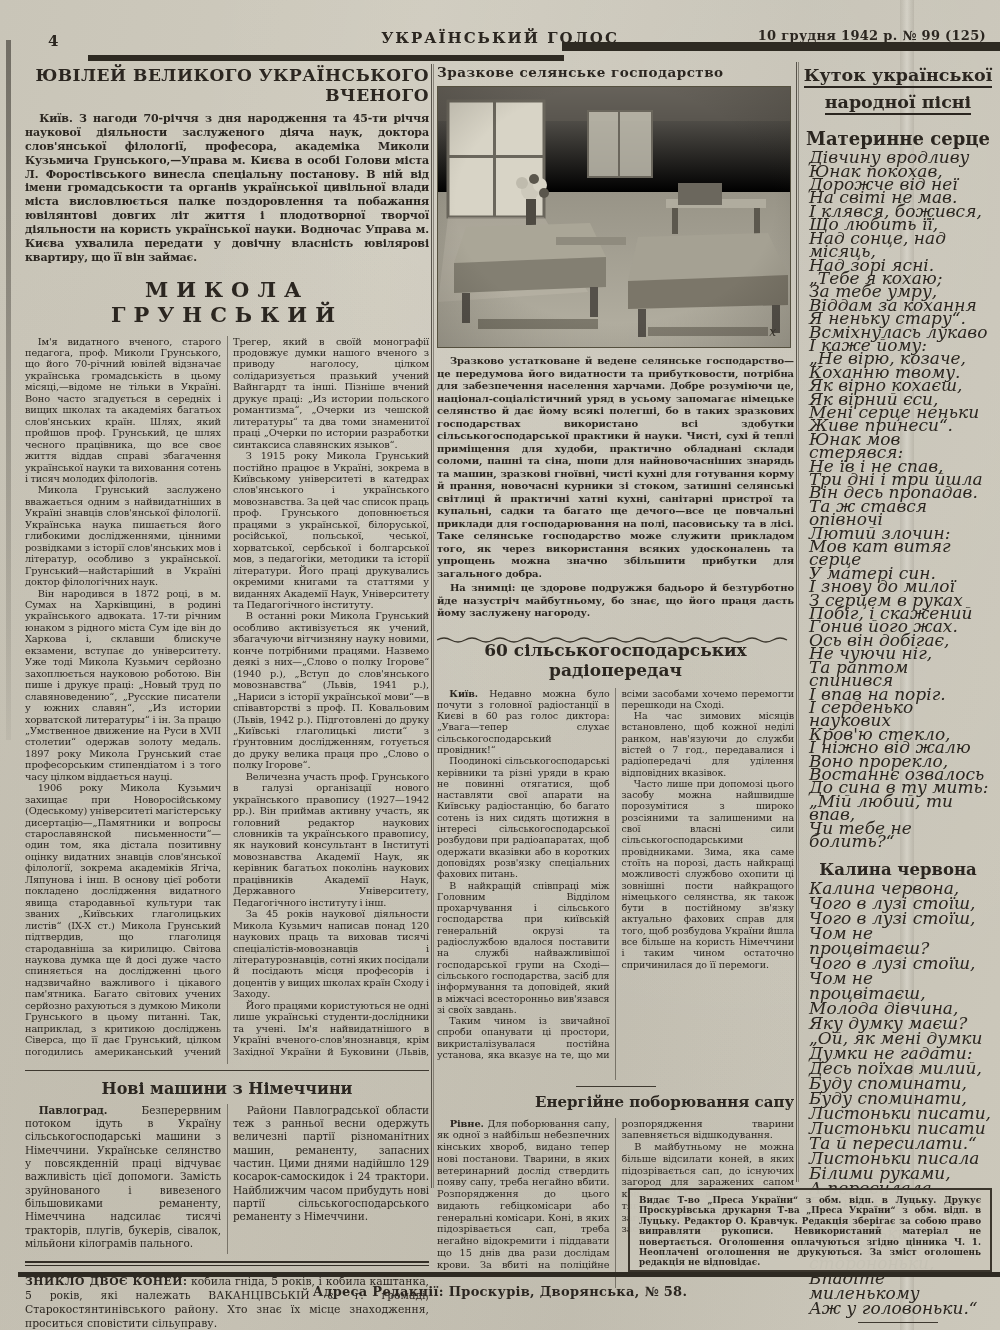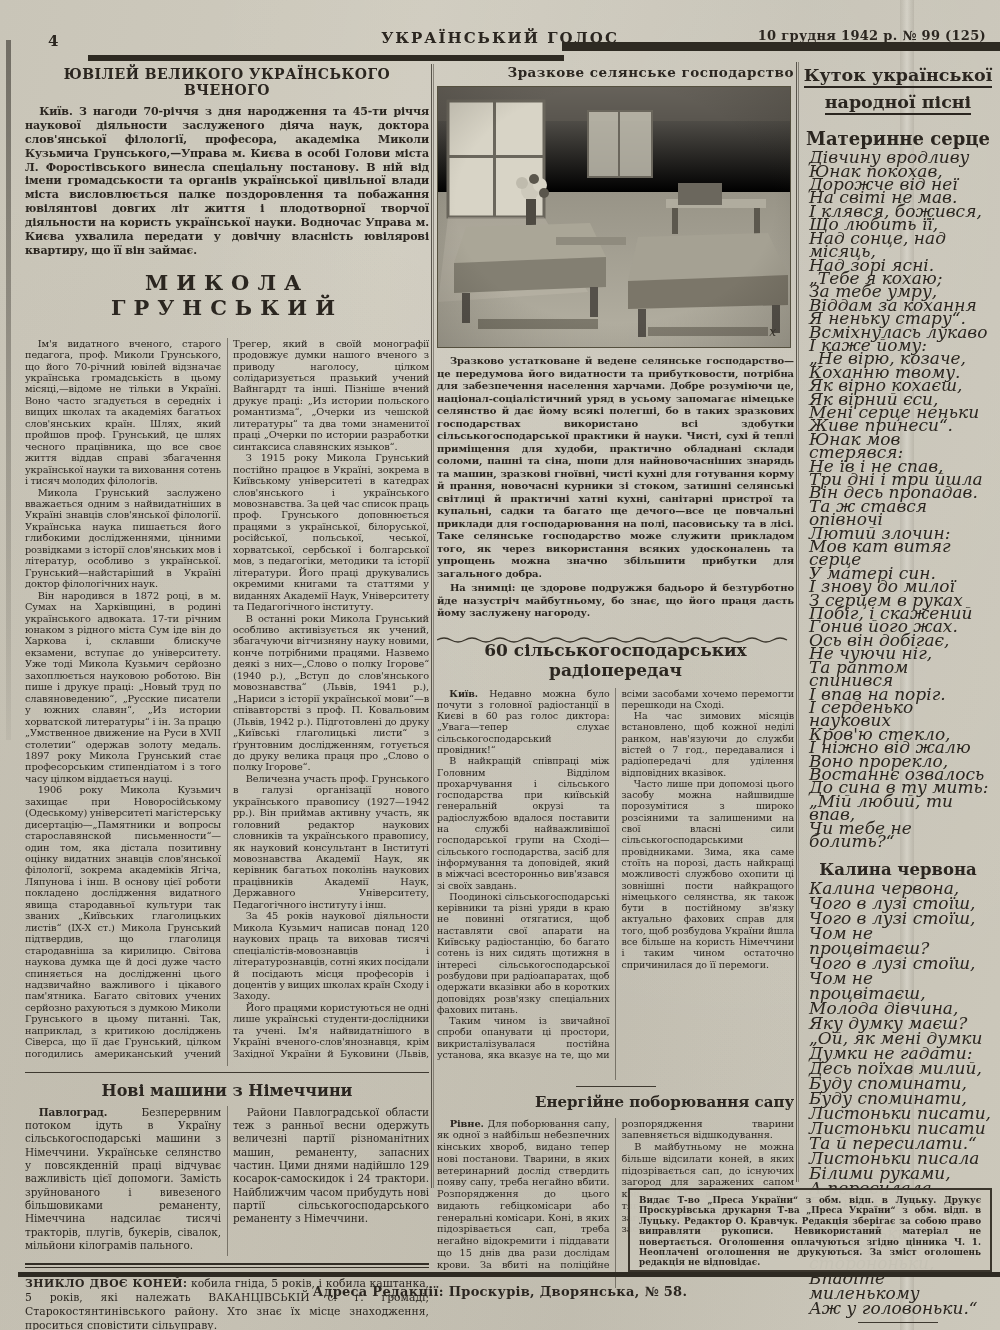--- a/index.html
+++ b/index.html
@@ -28,35 +28,35 @@
 
   .page-num { font-size:15px; font-weight:bold; }
   .masthead { width:100%; text-align:center; font-size:15px; font-weight:bold; letter-spacing:2px; }
   .dateline { font-size:13px; font-weight:bold; letter-spacing:.3px; }
 
   .region { position:absolute; }
   .just { text-align:justify; }
   .ind { text-indent:1.3em; }
   .lead { font-weight:bold; }
 
-  .jub-title { text-align:center; font-size:14px; font-weight:bold; letter-spacing:.5px; line-height:1.15; }
+  .jub-title { text-align:right; font-size:17px; font-weight:bold; letter-spacing:.5px; line-height:1.15; }
   .jub-body { margin-top:7px; font-size:11px; font-weight:bold; line-height:1.26; letter-spacing:-.1px; word-spacing:-.4px; }
 
   .hr-title { margin-top:12px; text-align:center; font-size:21px; font-weight:bold; letter-spacing:8px; }
   .two-col { column-count:2; column-gap:12px; column-rule:1px solid rgba(58,53,44,.55); column-fill:auto; overflow:hidden; }
-  .hr-cols { margin-top:18px; height:728px; font-size:9.8px; line-height:1.17; letter-spacing:-.15px; word-spacing:-.5px; }
+  .hr-cols { margin-top:9px; height:728px; font-size:9.8px; line-height:1.17; letter-spacing:-.15px; word-spacing:-.5px; }
   .hr-cols p, .art p { text-align:justify; }
 
   .mach-title { margin-top:8px; text-align:center; font-size:16px; font-weight:bold; }
   .mach-cols { margin-top:6px; height:150px; font-size:10.5px; line-height:1.27; letter-spacing:-.1px; }
 
   .notice { margin-top:9px; font-size:10.8px; line-height:1.3; }
   .notice .lead { letter-spacing:.5px; }
 
-  .photo-title { text-align:right; font-size:13.5px; font-weight:bold; letter-spacing:.5px; }
+  .photo-title { text-align:left; font-size:13.5px; font-weight:bold; letter-spacing:.5px; }
   .photo-frame { margin-top:6px; width:354px; height:262px; border:1px solid #55503f; position:relative; overflow:hidden; }
   .photo-mark { position:absolute; right:14px; bottom:8px; font-size:12px; font-style:italic; color:#332f28; }
   .caption { margin-top:7px; font-size:10px; font-weight:bold; line-height:1.25; letter-spacing:-.1px; }
   .caption p + p { margin-top:2px; }
   .wavy { margin-top:8px; height:8px; }
 
   .radio-title { margin-top:4px; text-align:center; font-size:17px; font-weight:bold; }
   .radio-cols { margin-top:8px; height:392px; font-size:9.5px; line-height:1.19; letter-spacing:-.1px; }
 
   .sap-title { margin-top:6px; text-align:right; font-size:15px; font-weight:bold; }
@@ -185,22 +185,22 @@
 
     <div class="wavy">
       <svg width="357" height="8">
           <path d="M0 5 q7 -4 14 0 t14 0 t14 0 t14 0 t14 0 t14 0 t14 0 t14 0 t14 0 t14 0 t14 0 t14 0 t14 0 t14 0 t14 0 t14 0 t14 0 t14 0 t14 0 t14 0 t14 0 t14 0 t14 0 t14 0 t14 0" stroke="#3a352c" fill="none" stroke-width="1.3"></path>
         </svg>
     </div>
 
     <div class="radio-title">60 сільськогосподарських радіопередач</div>
     <div class="two-col radio-cols art">
       <p class="ind"><span class="lead">Київ.</span> <span>Недавно можна було почути з головної радіостанції в Києві в 60 раз голос диктора: „Увага—тепер слухає сільськогосподарський провідник!“</span></p>
+      <p class="ind">Поодинокі сільськогосподарські керівники та різні уряди в краю не повинні отягатися, щоб наставляти свої апарати на Київську радіостанцію, бо багато сотень із них сидять щотижня в інтересі сільськогосподарської розбудови при радіоапаратах, щоб одержати вказівки або в коротких доповідях розв'язку спеціальних фахових питань.</p>
       <p class="ind">В найкращій співпраці між Головним Відділом прохарчування і сільського господарства при київській генеральній окрузі та радіослужбою вдалося поставити на службі найважливішої господарської групи на Сході—сільського господарства, засіб для інформування та доповідей, який в міжчасі всесторонньо вив'язався зі своїх завдань.</p>
-      <p class="ind">Поодинокі сільськогосподарські керівники та різні уряди в краю не повинні отягатися, щоб наставляти свої апарати на Київську радіостанцію, бо багато сотень із них сидять щотижня в інтересі сільськогосподарської розбудови при радіоапаратах, щоб одержати вказівки або в коротких доповідях розв'язку спеціальних фахових питань.</p>
       <p class="ind">Таким чином із звичайної спроби опанувати ці простори, викристалізувалася постійна установа, яка вказує на те, що ми всіми засобами хочемо перемогти перешкоди на Сході.</p>
       <p class="ind">На час зимових місяців встановлено, щоб кожної неділі ранком, нав'язуючи до служби вістей о 7 год., передавалися і радіопередачі для уділення відповідних вказівок.</p>
       <p class="ind">Часто лише при допомозі цього засобу можна найшвидше порозумітися з широко розсіяними та залишеними на свої власні сили сільськогосподарськими провідниками. Зима, яка саме стоїть на порозі, дасть найкращі можливості службово охопити ці зовнішні пости найкращого німецького селянства, як також бути в постійному зв'язку актуально фахових справ для того, щоб розбудова України йшла все більше на користь Німеччини і таким чином остаточно спричинилася до її перемоги.</p>
     </div>
 
     <div class="short-rule"></div>
     <div class="sap-title">Енергійне поборювання сапу</div>
     <div class="two-col sap-cols art">
       <p class="ind"><span class="lead">Рівне.</span> <span>Для поборювання сапу, як одної з найбільш небезпечних кінських хвороб, видано тепер нові постанови. Тварини, в яких ветеринарний дослід ствердить появу сапу, треба негайно вбити. Розпорядження до цього видають гебіцкомісари або генеральні комісари. Коні, в яких підозрівається сап, треба негайно відокремити і піддавати що 15 днів два рази дослідам крови. За вбиті на поліційне розпорядження тварини запевняється відшкодування.</span></p>
       <p class="ind">В майбутньому не можна більше відсилати коней, в яких підозрівається сап, до існуючих загород для заражених сапом коней. На випадок браку тяглових тварин, можна таку загороду або зліквідувати, або заступити коней волами.</p>

